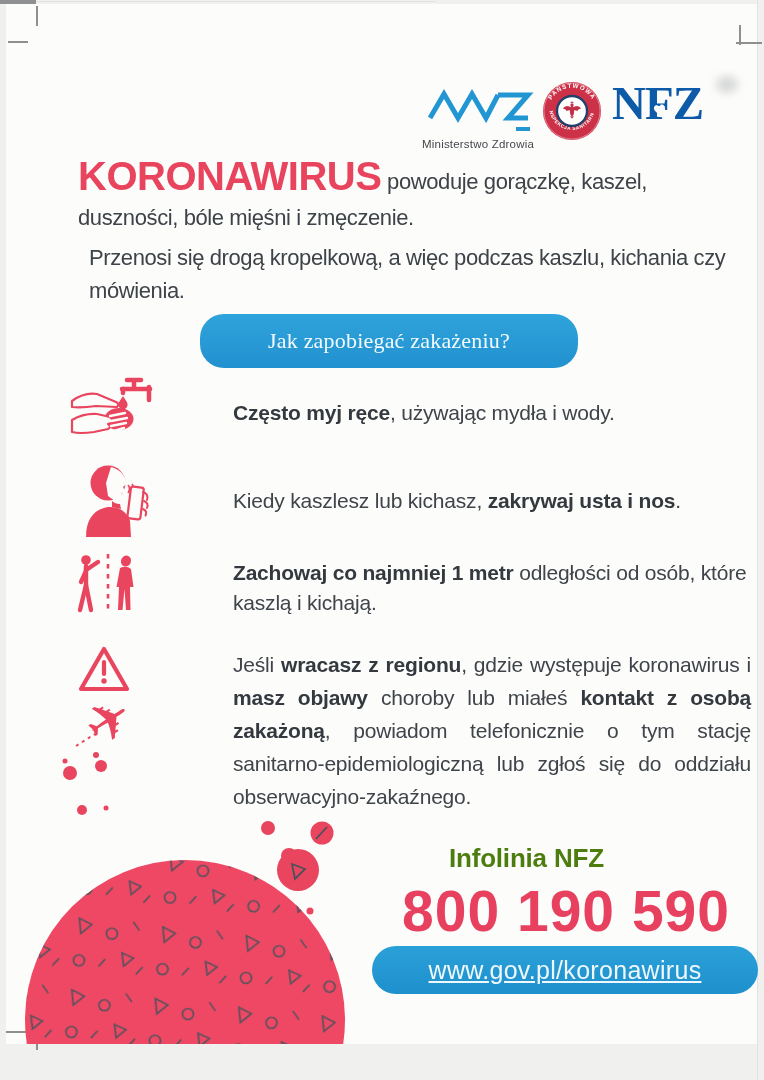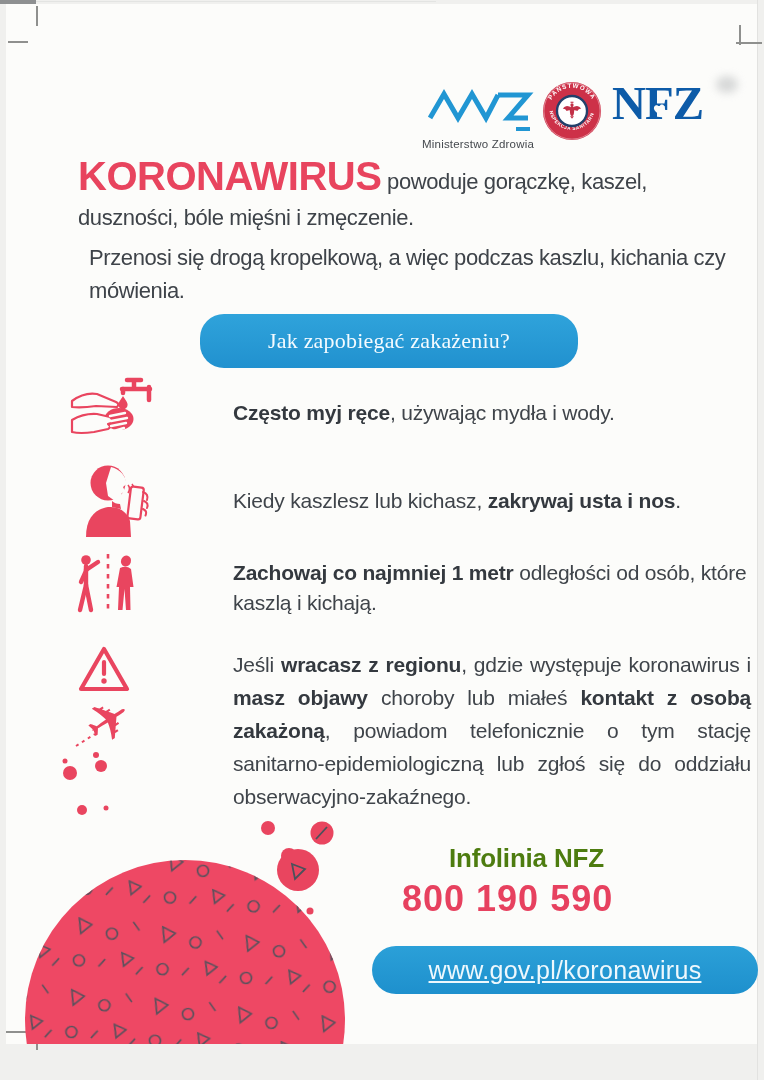--- a/index.html
+++ b/index.html
@@ -43,21 +43,21 @@
   }
 
   
   .row-text{position:absolute;left:205px;width:520px;font-size:21px;line-height:30px;color:#3f444a;letter-spacing:-0.2px;margin-left:28px;}
   .row-text .b{font-weight:700;color:#34393f;}
   .justified{text-align:justify;line-height:33px;}
   .icon-box{position:absolute;}
 
   
   .hotline-label{position:absolute;left:405px;top:843px;font-size:26px;font-weight:700;color:#4d7c0f;letter-spacing:-0.2px;margin-left:44px;}
-  .hotline-number{position:absolute;left:402px;top:878px;font-size:36px;font-weight:700;color:#e7415f;letter-spacing:1px;}
+  .hotline-number{position:absolute;left:402px;top:878px;font-size:57px;font-weight:700;color:#e7415f;letter-spacing:1px;}
   .site-banner{
     position:absolute;left:372px;top:946px;width:386px;height:48px;border-radius:24px;
     background:linear-gradient(#2ba0d8,#1e90cd);
     display:flex;align-items:center;justify-content:center;
     color:#eef8fd;font-size:25px;font-weight:400;letter-spacing:.3px;text-decoration:underline;
   }
   .decor{position:absolute;left:0;top:755px;}
 </style>
 </head>
 <body>

